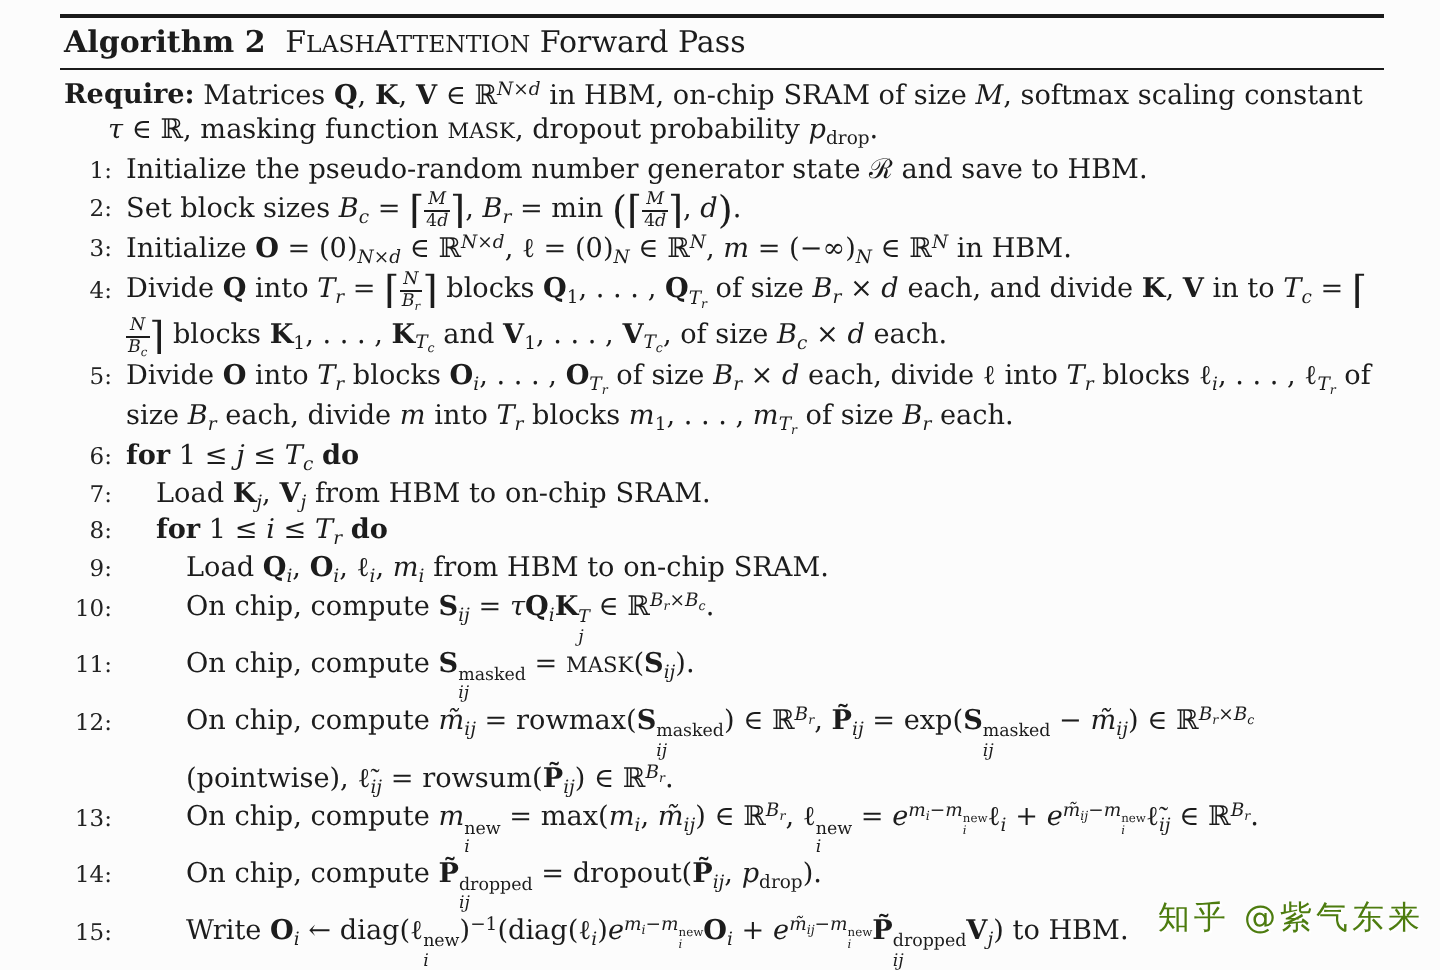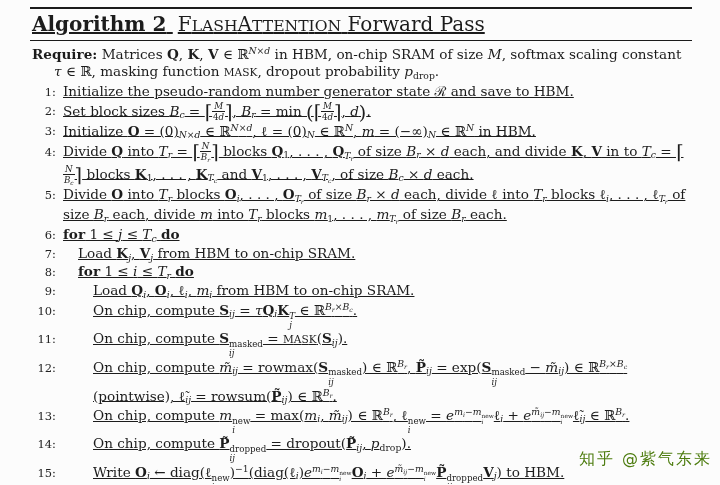--- a/index.html
+++ b/index.html
@@ -4,29 +4,29 @@
 <style>
   html,body{margin:0;padding:0;}
   body{
     width:720px;height:485px;position:relative;overflow:hidden;
     background:#fcfcfc;color:#1c1c1c;
     font-family:"DejaVu Serif","Liberation Serif",serif;
   }
   .algo{position:absolute;left:30px;top:7px;width:662px;}
   .rule-top{border-top:2px solid #1b1b1b;}
   .rule-mid{border-top:1.5px solid #1b1b1b;}
-  .titlerow{font-size:20px;padding:3px 0 4px 2px;text-decoration:underline;}
+  .titlerow{font-size:15px;padding:3px 0 4px 2px;}
   .t-label{font-weight:700;}
   .t-name{margin-left:5px;}
   .body{font-size:13.6px;line-height:1.3;padding:4px 0 1px 0;}
   .require{padding:0 0 1px 2px;padding-left:24px;text-indent:-22px;}
   .req-kw{font-weight:700;text-align:center;}
   .line{display:flex;align-items:baseline;}
   .lno{flex:0 0 26px;text-align:right;padding-right:7px;font-size:11.5px;color:#222;}
-  .ltext{flex:1;text-decoration:underline;}
+  .ltext{flex:1;}
   
   .tk-i{font-style:italic;}
   .tk-b{font-weight:700;}
   .tk-bm{font-weight:700;}
   .tk-sc{}
   .scx{font-size:78%;}
   .tk-sb,.tk-sbi,.tk-sub{font-size:68%;vertical-align:-0.3em;}
   .tk-sbi{font-style:italic;}
   .tk-sp,.tk-spi,.tk-sup{font-size:68%;vertical-align:0.5em;}
   .tk-spi{font-style:italic;}

